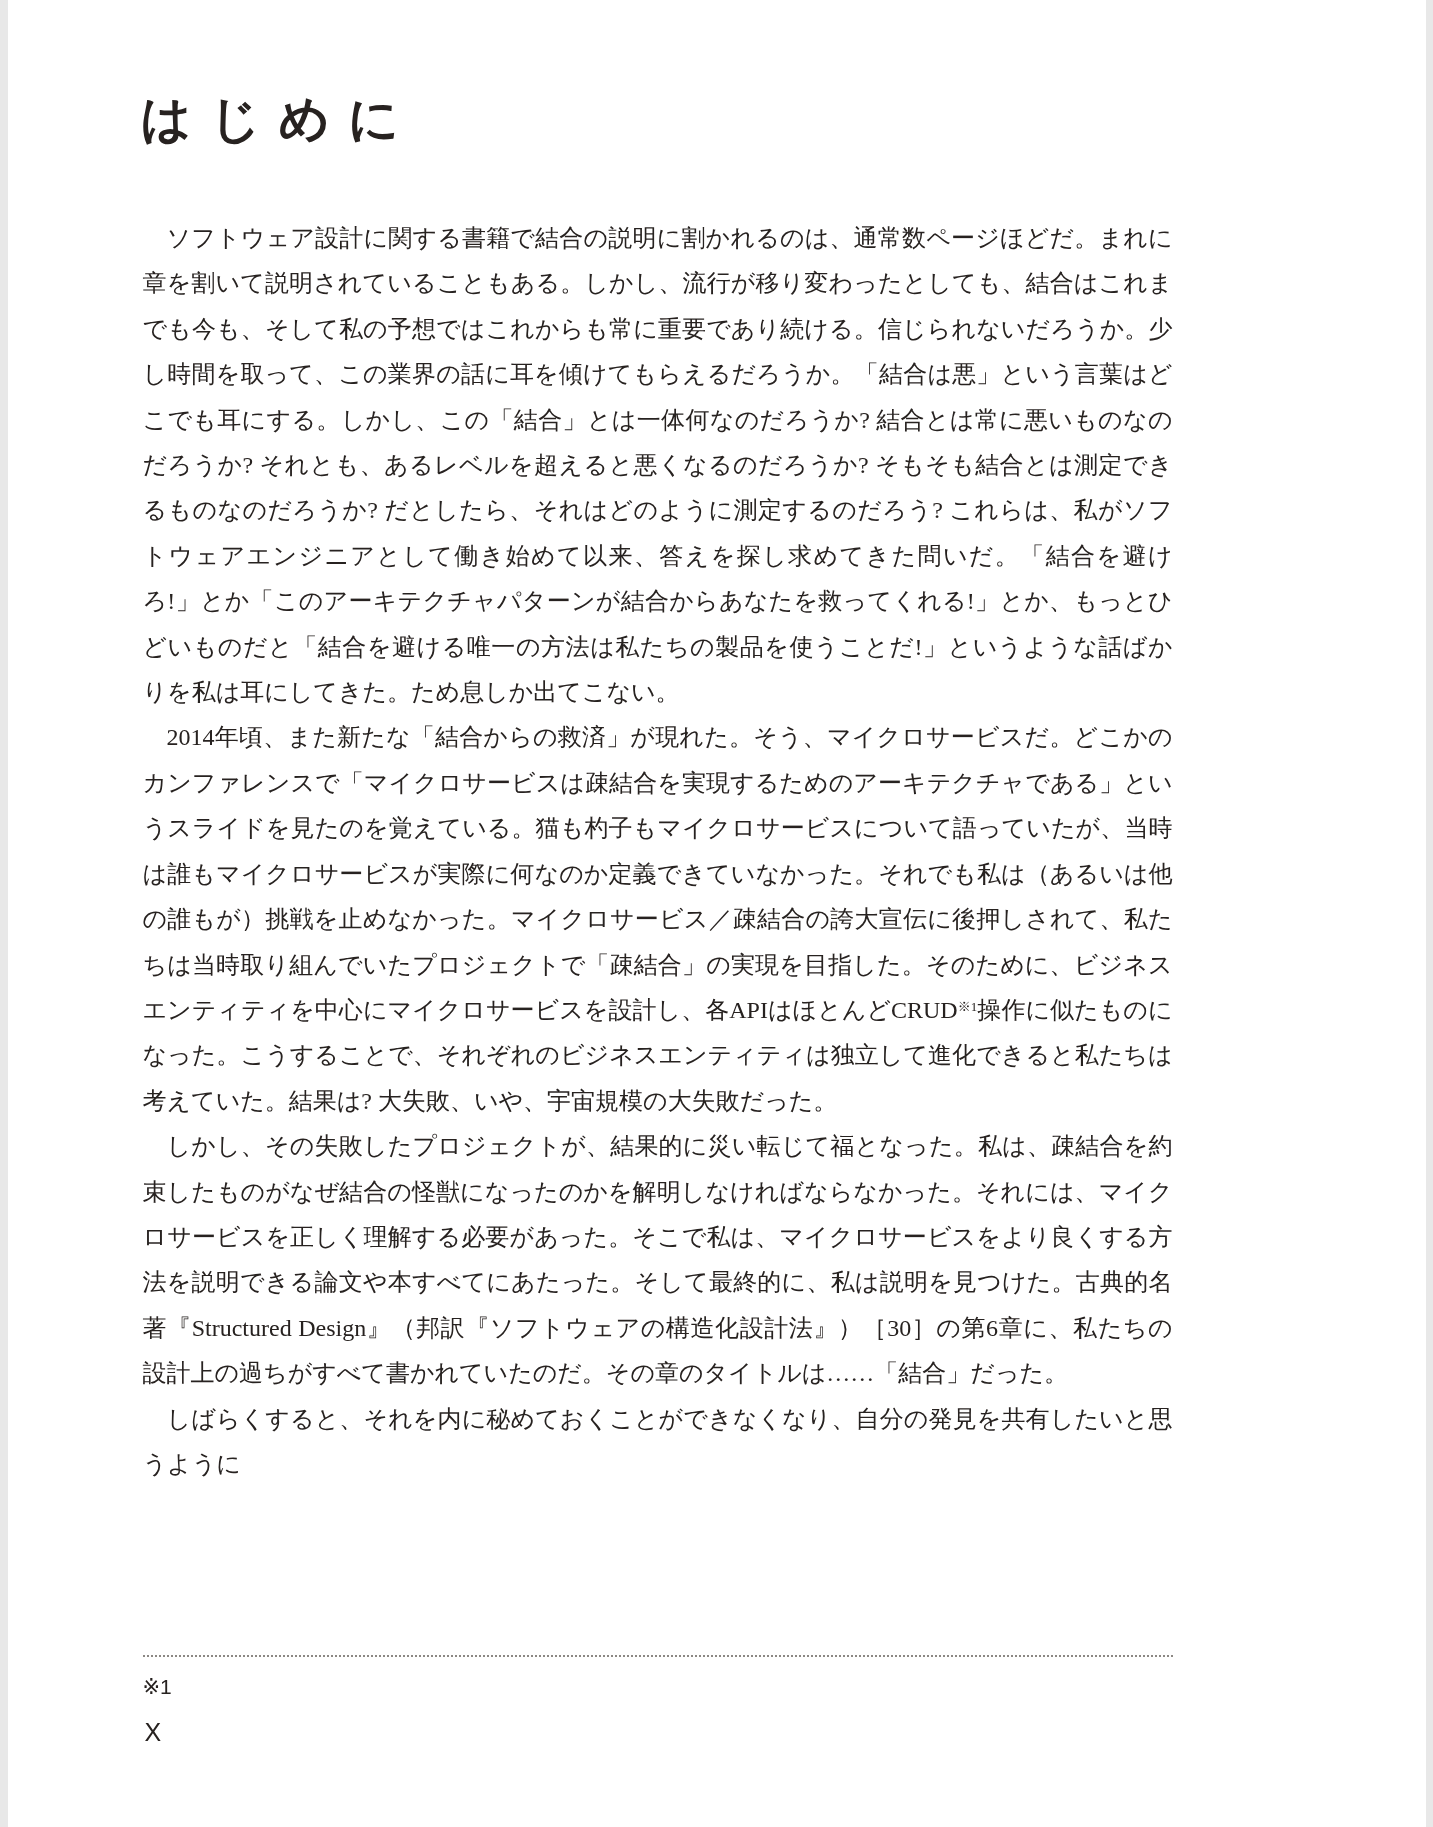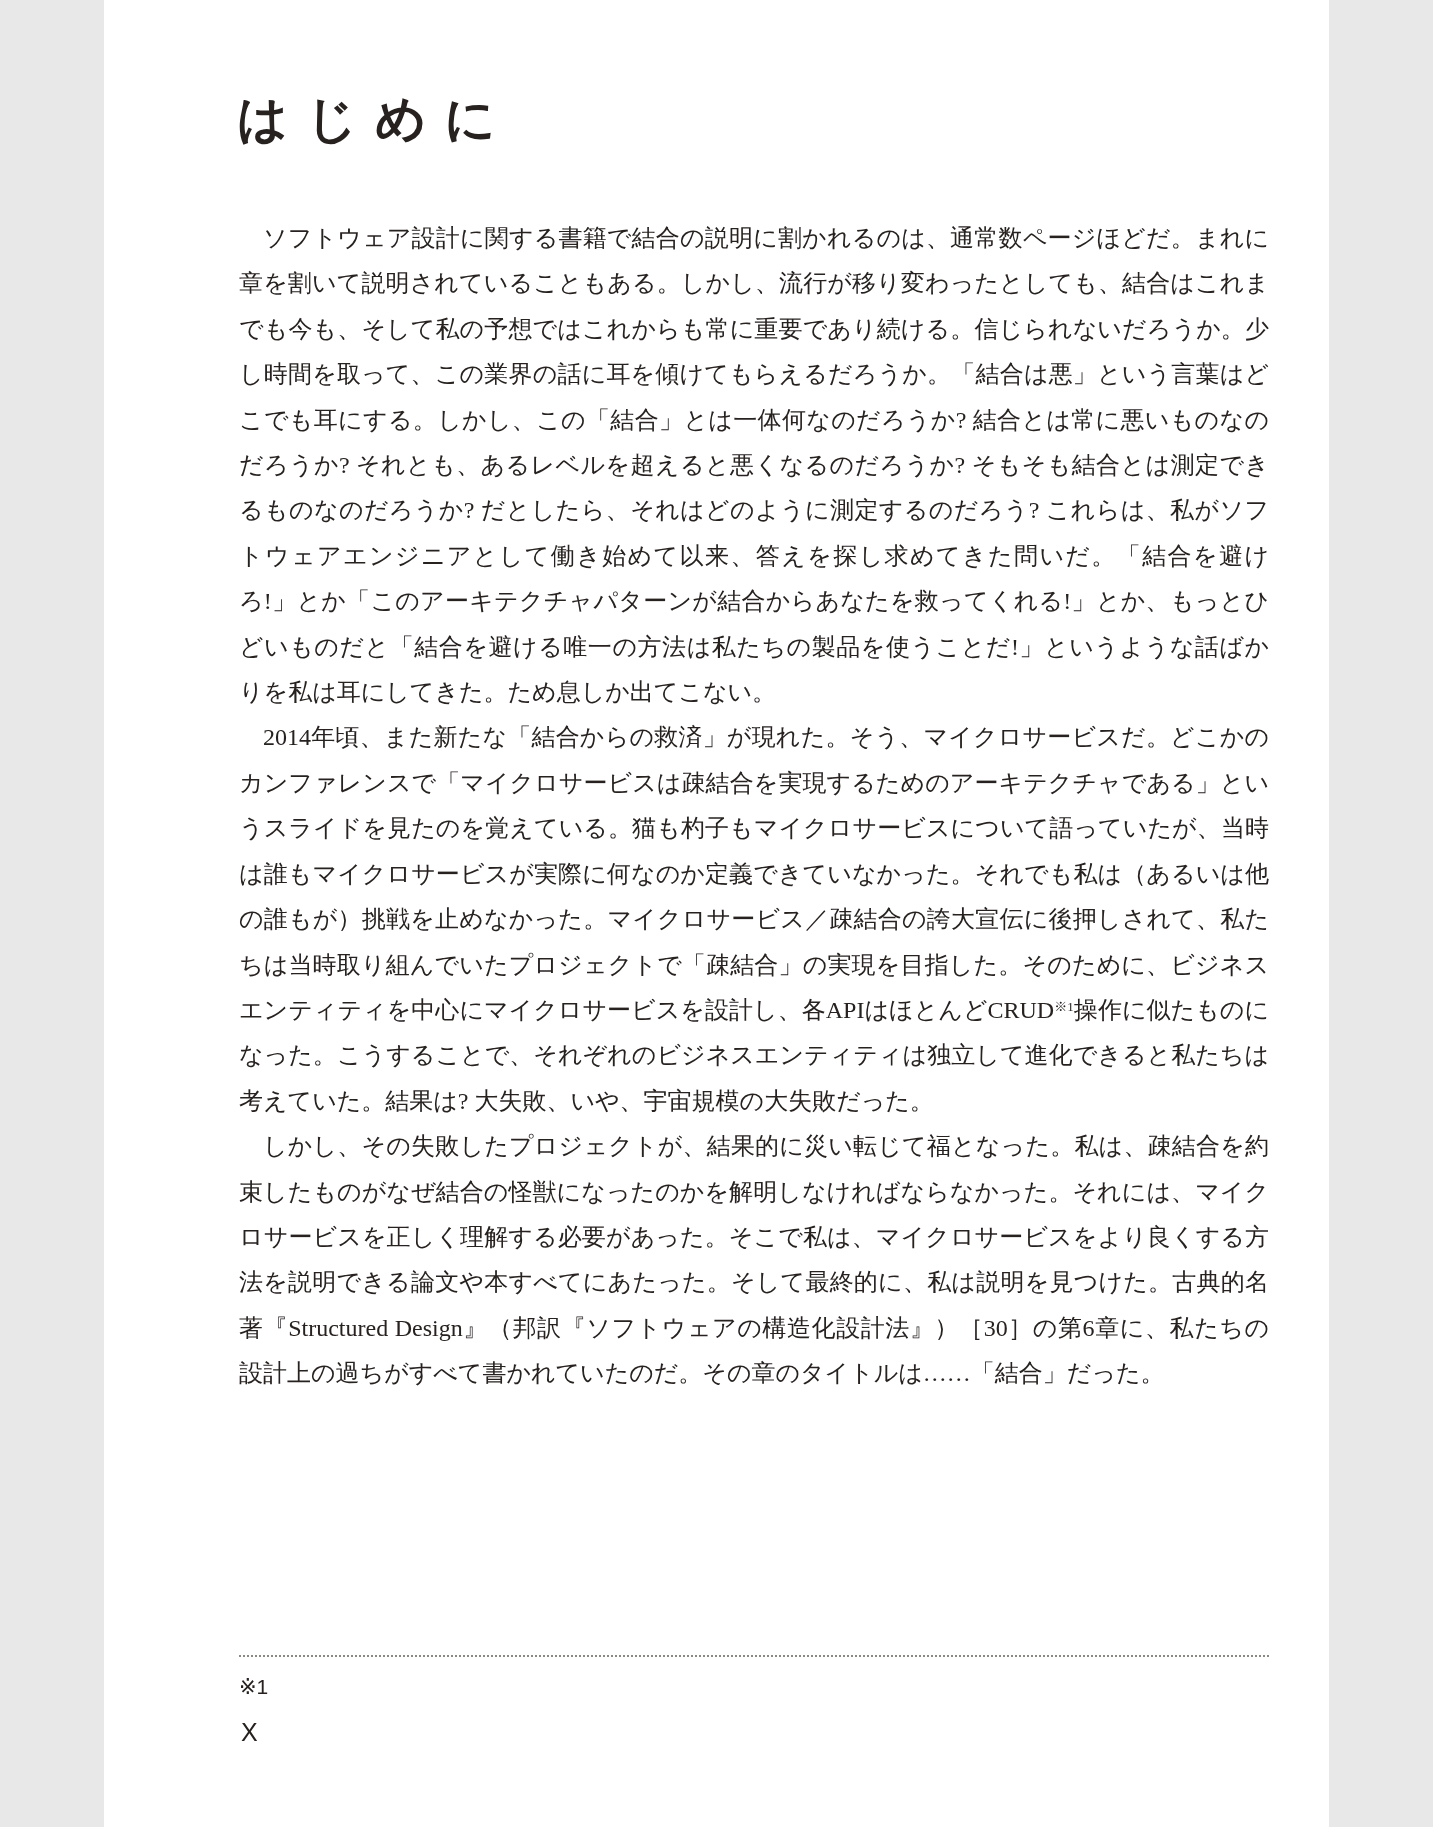--- a/index.html
+++ b/index.html
@@ -4,21 +4,21 @@
 <style>
   :root {
     --text-color: #272220;
     --divider-color: #8c8884;
     --bg-color: #ffffff;
   }
   * { margin: 0; padding: 0; box-sizing: border-box; }
   html, body { background: #e8e8e8; }
   .page {
     position: relative;
-    width: 1225px;
+    width: 1418px;
     height: 1827px;
     background: var(--bg-color);
     margin: 0 auto;
     overflow: hidden;
     font-family: "Liberation Serif", "DejaVu Serif", serif;
     color: var(--text-color);
   }
   .page-title {
     position: absolute;
     top: 86px;
@@ -85,20 +85,21 @@
 <body>
 
 <div class="page">
 
   <h1 class="page-title">はじめに</h1>
 
   <div class="body-text">
       <p>ソフトウェア設計に関する書籍で結合の説明に割かれるのは、通常数ページほどだ。まれに章を割いて説明されていることもある。しかし、流行が移り変わったとしても、結合はこれまでも今も、そして私の予想ではこれからも常に重要であり続ける。信じられないだろうか。少し時間を取って、この業界の話に耳を傾けてもらえるだろうか。「結合は悪」という言葉はどこでも耳にする。しかし、この「結合」とは一体何なのだろうか? 結合とは常に悪いものなのだろうか? それとも、あるレベルを超えると悪くなるのだろうか? そもそも結合とは測定できるものなのだろうか? だとしたら、それはどのように測定するのだろう? これらは、私がソフトウェアエンジニアとして働き始めて以来、答えを探し求めてきた問いだ。「結合を避けろ!」とか「このアーキテクチャパターンが結合からあなたを救ってくれる!」とか、もっとひどいものだと「結合を避ける唯一の方法は私たちの製品を使うことだ!」というような話ばかりを私は耳にしてきた。ため息しか出てこない。</p>
       <p>2014年頃、また新たな「結合からの救済」が現れた。そう、マイクロサービスだ。どこかのカンファレンスで「マイクロサービスは疎結合を実現するためのアーキテクチャである」というスライドを見たのを覚えている。猫も杓子もマイクロサービスについて語っていたが、当時は誰もマイクロサービスが実際に何なのか定義できていなかった。それでも私は（あるいは他の誰もが）挑戦を止めなかった。マイクロサービス／疎結合の誇大宣伝に後押しされて、私たちは当時取り組んでいたプロジェクトで「疎結合」の実現を目指した。そのために、ビジネスエンティティを中心にマイクロサービスを設計し、各APIはほとんどCRUD<sup class="fnref">※1</sup>操作に似たものになった。こうすることで、それぞれのビジネスエンティティは独立して進化できると私たちは考えていた。結果は? 大失敗、いや、宇宙規模の大失敗だった。</p>
       <p>しかし、その失敗したプロジェクトが、結果的に災い転じて福となった。私は、疎結合を約束したものがなぜ結合の怪獣になったのかを解明しなければならなかった。それには、マイクロサービスを正しく理解する必要があった。そこで私は、マイクロサービスをより良くする方法を説明できる論文や本すべてにあたった。そして最終的に、私は説明を見つけた。古典的名著『Structured Design』（邦訳『ソフトウェアの構造化設計法』）［30］の第6章に、私たちの設計上の過ちがすべて書かれていたのだ。その章のタイトルは……「結合」だった。</p>
+      <p>しばらくすると、それを内に秘めておくことができなくなり、自分の発見を共有したいと思うように</p>
     </div>
 
   <div class="footnote-rule"></div>
 
   <div class="footnote">
     <span class="marker">※1</span>
   </div>
 
   <div class="page-number">X</div>
 

